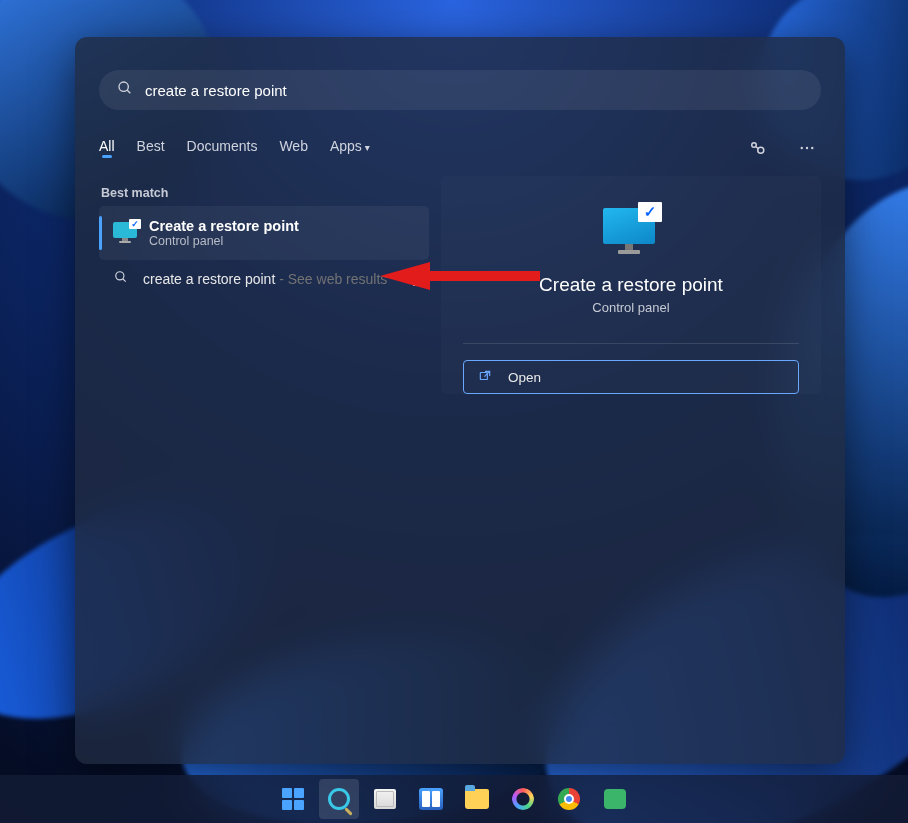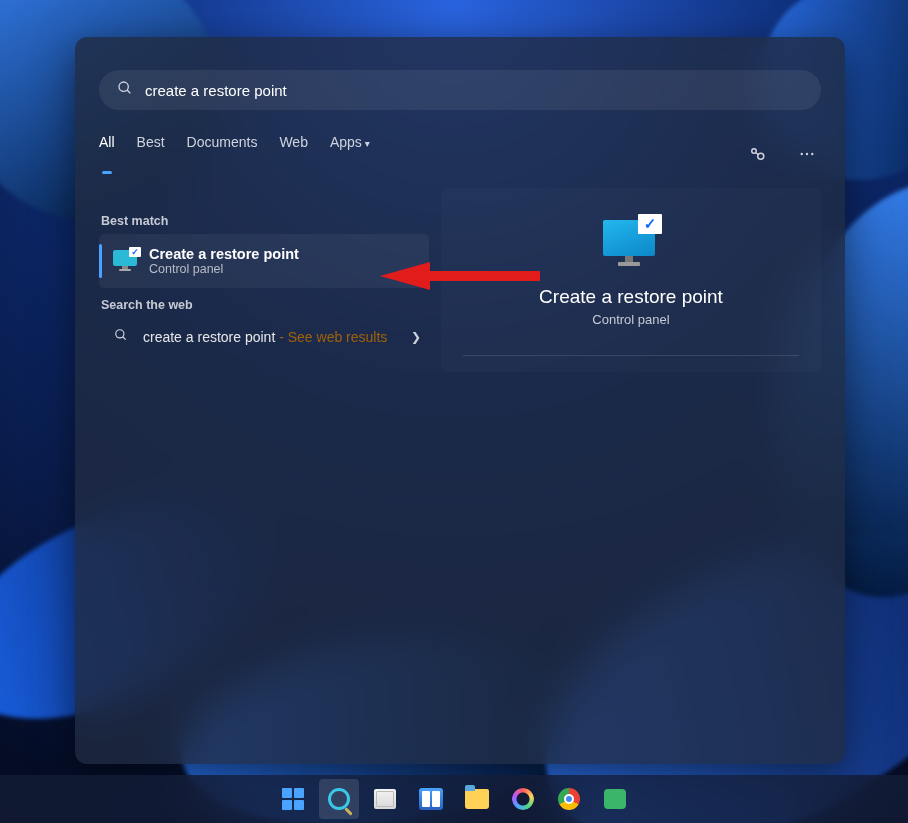--- a/index.html
+++ b/index.html
@@ -24,46 +24,46 @@
     color:#e8e8e8;
   }
   .searchbox {
     margin:33px 24px 0 24px; height:40px; background:rgba(255,255,255,.07);
     border-radius:20px; display:flex; align-items:center; padding:0 18px; gap:12px;
   }
   .searchbox input {
     flex:1; background:none; border:none; outline:none; color:#fff; font-size:15px;
   }
   .tabs { display:flex; gap:22px; margin:24px 24px 0 24px; align-items:center; font-size:14px; color:#cfd3de;}
-  .tab { padding-bottom:24px; position:relative; cursor:pointer;}
+  .tab { padding-bottom:4px; position:relative; cursor:pointer;}
   .tab.active { color:#fff;}
   .tab.active::after{content:"";position:absolute;left:3px;right:3px;bottom:0;height:3px;border-radius:2px;background:#4aa3ff;}
   .tab .chev{font-size:10px;margin-left:3px;}
   .spacer{flex:1;}
   .iconbtn{width:28px;height:28px;display:flex;align-items:center;justify-content:center;color:#d0d3dc;cursor:pointer;}
 
-  .body{display:flex; gap:12px; margin:14px 24px 0 24px;align-items:center;}
+  .body{display:flex; gap:12px; margin:14px 24px 0 24px;}
   .left{width:330px;}
   .sect{font-size:12.5px; color:#c6cad4; font-weight:600; margin:10px 0 6px 2px;}
   .card{
     background:rgba(255,255,255,.05); border-radius:5px; padding:12px 12px 12px 14px;
     display:flex; align-items:center; gap:12px; position:relative; cursor:pointer;
   }
   .card .bar{position:absolute;left:0;top:10px;bottom:10px;width:3px;background:#4aa3ff;border-radius:2px;}
   .mon-ico{width:24px;height:22px;position:relative;}
   .mon-ico .scr{position:absolute;left:0;top:0;right:0;height:16px;background:#2ab9d6;border-radius:2px;}
   .mon-ico .chk{position:absolute;right:-4px;top:-3px;width:12px;height:10px;background:#fff;border-radius:1px;display:flex;align-items:center;justify-content:center;color:#0a66ff;font-size:9px;font-weight:bold;}
   .mon-ico .stand{position:absolute;left:9px;top:16px;width:6px;height:3px;background:#888;}
   .mon-ico .base{position:absolute;left:6px;top:19px;width:12px;height:2px;background:#aaa;border-radius:1px;}
   .ctitle{font-size:14.5px;font-weight:600;color:#fff;}
   .csub{font-size:12.5px;color:#b7bcc7;}
   .webrow{display:flex;align-items:center;padding:10px 8px 10px 14px;gap:14px;cursor:pointer;}
   .webrow .mag{width:16px;text-align:center;color:#cfd3de;}
   .webrow .wt{flex:1;font-size:14px;color:#e8e8e8;}
-  .webrow .wt .gray{color:#a16207;}
+  .webrow .wt .gray{color:#737373;}
   .webrow .chev{color:#cfd3de;font-size:12px;}
 
   .right{flex:1; background:rgba(255,255,255,.02); border-radius:5px; padding:26px 0 0 0; display:flex;flex-direction:column;align-items:center;}
   .bigicon{width:62px;height:54px;position:relative;margin-bottom:18px;}
   .bigicon .scr{position:absolute;left:3px;top:6px;width:52px;height:36px;background:linear-gradient(160deg,#22b8ee,#0d87c8);border-radius:2px;}
   .bigicon .chk{position:absolute;right:0;top:0;width:24px;height:20px;background:#fff;border-radius:1px;display:flex;align-items:center;justify-content:center;color:#0a66ff;font-size:15px;font-weight:bold;}
   .bigicon .stand{position:absolute;left:25px;top:42px;width:8px;height:6px;background:#777;}
   .bigicon .base{position:absolute;left:18px;top:48px;width:22px;height:4px;background:#9a9a9a;border-radius:1px;}
   .rtitle{font-size:19px;color:#fff;}
   .rsub{font-size:13px;color:#c6cad4;margin-top:4px;}
@@ -155,21 +155,20 @@
             <div class="chk">✓</div>
             <div class="stand"></div>
             <div class="base"></div>
         </div>
         <div>
           <div class="ctitle">Create a restore point</div>
           <div class="csub">Control panel</div>
         </div>
       </div>
 
-      <div class="sect">Search the web</div>
       <div class="webrow">
         <span class="mag">
           <svg width="14" height="14" viewBox="0 0 24 24" fill="none" stroke="#cfd3de" stroke-width="2">
               <circle cx="10" cy="10" r="7"></circle>
               <line x1="20" y1="20" x2="15" y2="15"></line>
             </svg>
         </span>
         <span class="wt"><span>create a restore point</span><span class="gray"> - See web results</span></span>
         <span class="chev">❯</span>
       </div>
@@ -178,20 +177,30 @@
     <div class="right">
       <div class="bigicon">
         <div class="scr"></div>
           <div class="chk">✓</div>
           <div class="stand"></div>
           <div class="base"></div>
       </div>
       <div class="rtitle">Create a restore point</div>
       <div class="rsub">Control panel</div>
       <div class="divider"></div>
+      <div class="openbtn">
+        <span class="oi">
+          <svg width="14" height="14" viewBox="0 0 24 24" fill="none" stroke="#6aa8ff" stroke-width="2">
+              <rect x="4" y="6" width="12" height="12" rx="1"></rect>
+              <path d="M12 4h8v8"></path>
+              <path d="M20 4l-9 9"></path>
+            </svg>
+        </span>
+        <span>Open</span>
+      </div>
     </div>
   </div>
 
   <div class="arrow">
     <svg width="170" height="52" viewBox="0 0 170 52">
       <polygon points="0,14 50,0 50,9 160,9 160,19 50,19 50,28" fill="#e21b1b"></polygon>
     </svg>
   </div>
 </div>
 

